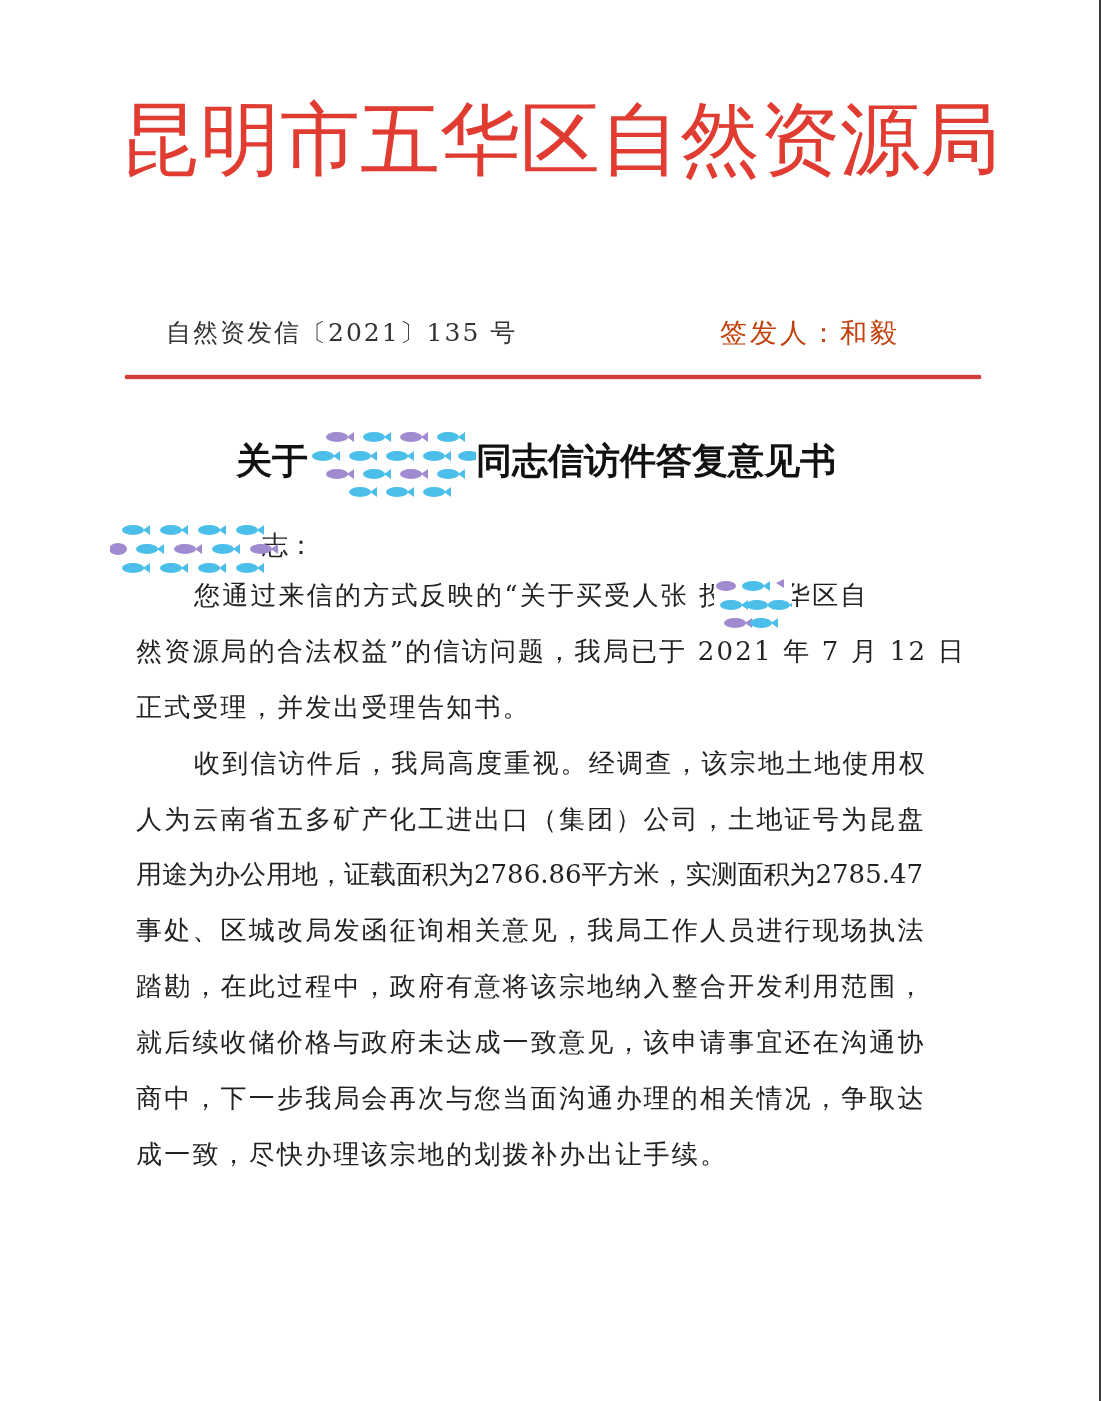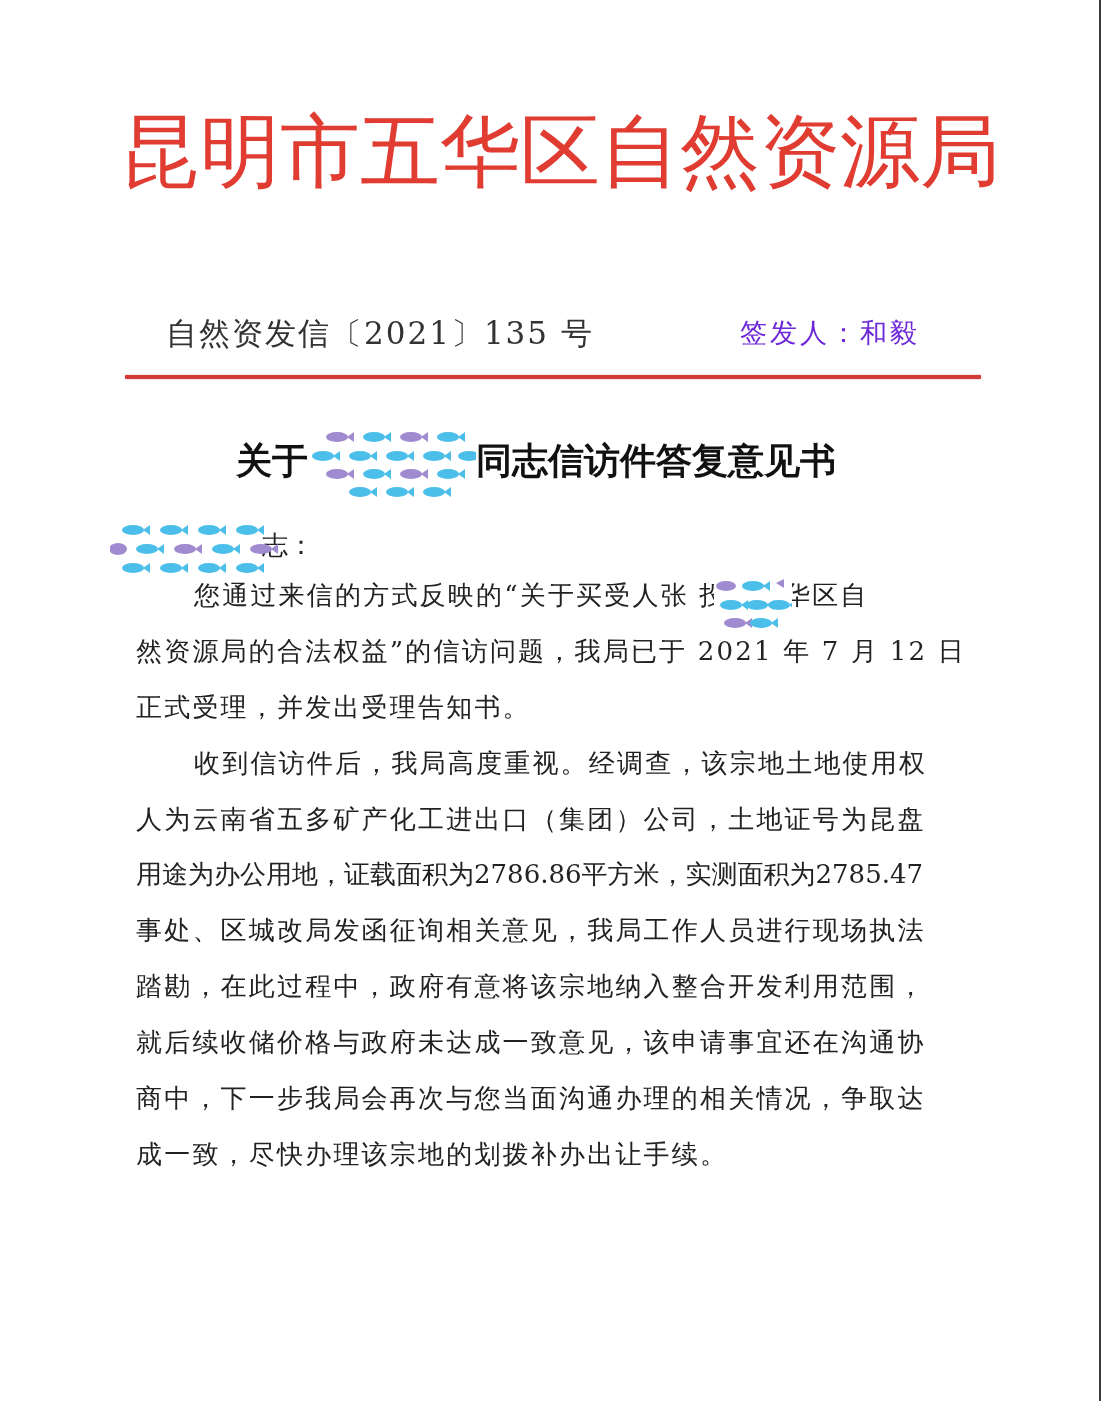--- a/index.html
+++ b/index.html
@@ -2,26 +2,26 @@
 <html><head>
 <meta charset="utf-8">
 <style>
   html, body { margin: 0; padding: 0; }
   body {
     width: 1101px; height: 1401px; background: #ffffff; position: relative; overflow: hidden;
     font-family: "DejaVu Serif", "Liberation Serif", serif; color: #222;
   }
   .right-border { position: absolute; left: 1099px; top: 0; width: 2px; height: 1401px; background: #3a3a3a; }
   .org-title {
-    position: absolute; left: 120px; top: 104px; width: 860px; text-align: center;
+    position: absolute; left: 120px; top: 92px; width: 860px; text-align: center;
     font-family: Liberation Serif, serif; font-size: 80px; line-height: 96px;
     color: #e03c31; letter-spacing: 0px; font-weight: normal; white-space: nowrap;
   }
-  .doc-no { position: absolute; left: 166px; top: 313px; font-size: 31px; line-height: 40px; color: #333; letter-spacing: 2px; white-space: nowrap; }
-  .signer { position: absolute; left: 740px; top: 313px; font-size: 27px; line-height: 40px; color: #6d28d9; letter-spacing: 3px; white-space: nowrap; }
+  .doc-no { position: absolute; left: 166px; top: 313px; font-size: 25px; line-height: 40px; color: #333; letter-spacing: 2px; white-space: nowrap; }
+  .signer { position: absolute; left: 720px; top: 313px; font-size: 27px; line-height: 40px; color: #c2410c; letter-spacing: 3px; white-space: nowrap; }
   .red-rule { position: absolute; left: 125px; top: 375px; width: 856px; height: 4px; background: #d23c38; border-radius: 1px; box-shadow: 0 0 2px rgba(210,60,56,0.5); }
   .doc-title {
     position: absolute; left: 236px; top: 435px; font-family: Liberation Serif, serif;
     font-weight: bold; font-size: 36px; line-height: 52px; color: #111; white-space: nowrap;
   }
   .doc-title .gap { display: inline-block; width: 168px; }
   .salutation { position: absolute; left: 262px; top: 527px; font-size: 26px; line-height: 36px; color: #222; }
   .body-text { position: absolute; left: 136px; top: 568px; width: 825px; font-size: 26px; color: #222; }
   .line { height: 55.9px; line-height: 55.9px; white-space: nowrap; letter-spacing: 2.2px; }
   .line.indent { padding-left: 58px; }

